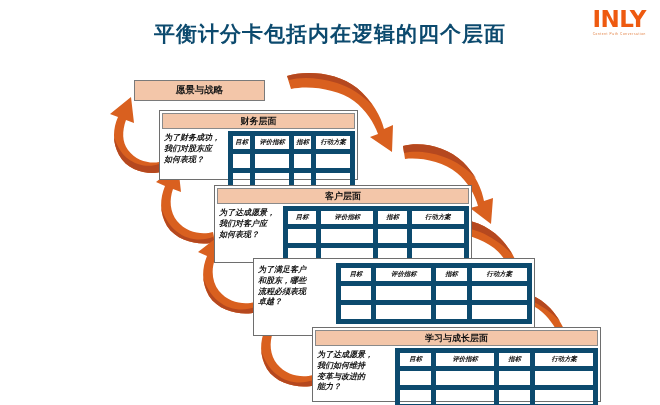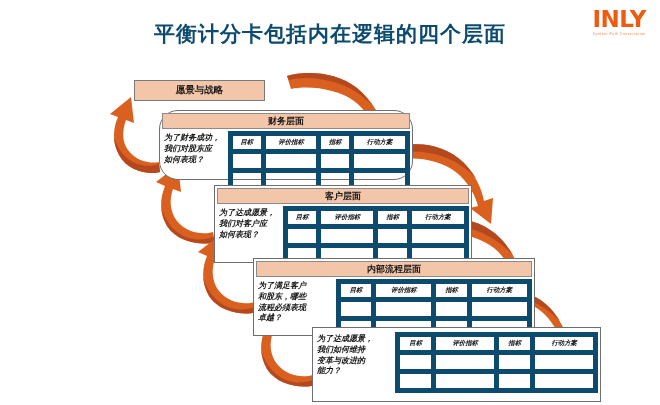--- a/index.html
+++ b/index.html
@@ -112,21 +112,21 @@
     font-size:6.4px;
     font-weight:bold;
     color:#141414;
     font-family:"DejaVu Serif","Liberation Serif",serif;
     padding:0;
   }
   table.grid tr.head td{height:13px;}
   table.grid tr.empty td{height:14px;}
 
   
-  #panel-financial{left:159px;top:110px;width:254px;height:70px;border-radius:19px;}
+  #panel-financial{left:159px;top:110px;width:199px;height:70px;}
   #panel-customer{left:214px;top:185px;width:258px;height:78px;}
   #panel-process{left:253px;top:258px;width:282px;height:78px;}
   #panel-learning{left:312px;top:327px;width:289px;height:75px;}
 
   #panel-financial .panel-question{width:62px;}
   #panel-customer  .panel-question{width:62px;}
   #panel-process   .panel-question{width:76px;}
   #panel-learning  .panel-question{width:76px;}
 </style>
 </head>
@@ -268,21 +268,20 @@
               <td></td>
               <td></td>
               <td></td>
             </tr>
       </tbody>
         </table>
     </div>
   </div>
 
   <div class="panel" id="panel-process">
-    <div class="panel-header">内部流程层面</div>
     <div class="panel-body">
       <div class="panel-question">为了满足客户
 和股东，哪些
 流程必须表现
 卓越？</div>
       <table class="grid">
         <tbody>
             <tr class="head">
           <td>目标</td>
           <td>评价指标</td>
@@ -300,20 +299,21 @@
               <td></td>
               <td></td>
               <td></td>
             </tr>
       </tbody>
         </table>
     </div>
   </div>
 
   <div class="panel" id="panel-learning">
+    <div class="panel-header">学习与成长层面</div>
     <div class="panel-body">
       <div class="panel-question">为了达成愿景，
 我们如何维持
 变革与改进的
 能力？</div>
       <table class="grid">
         <tbody>
             <tr class="head">
           <td>目标</td>
           <td>评价指标</td>

